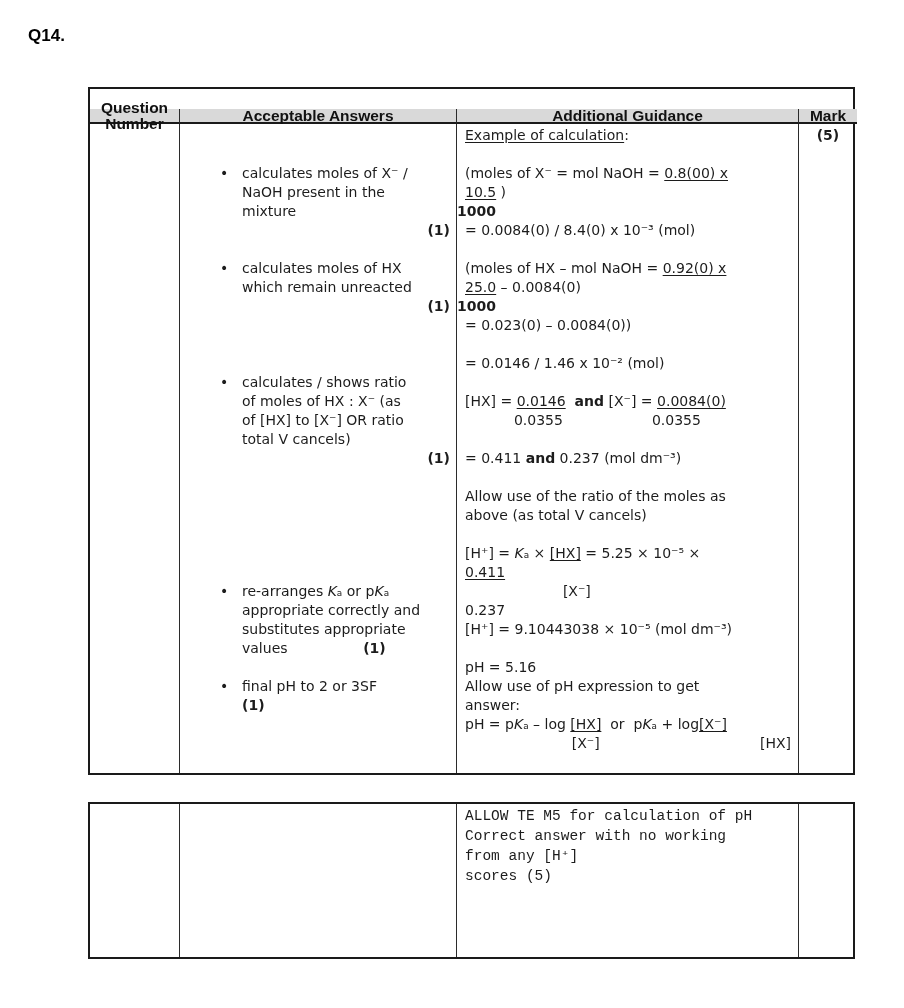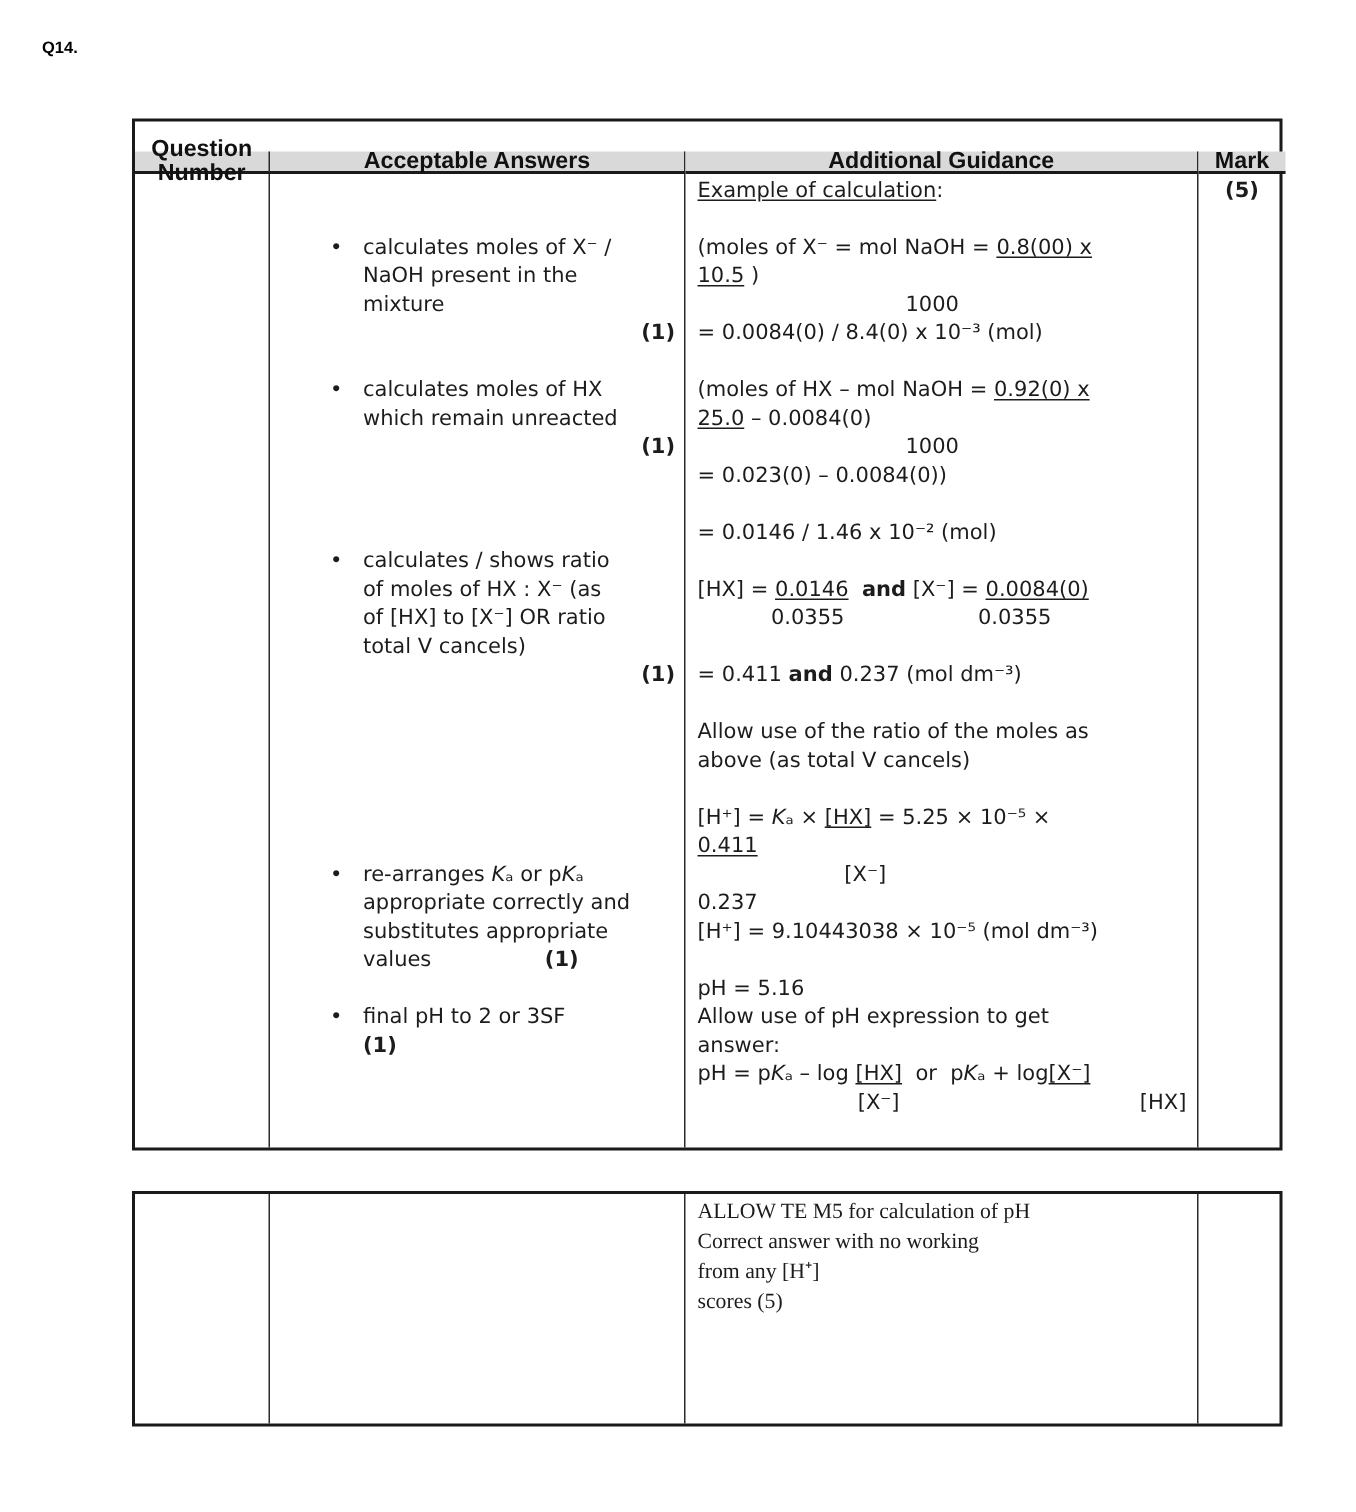--- a/index.html
+++ b/index.html
@@ -4,21 +4,21 @@
 <style>
   html,body{margin:0;padding:0;background:#ffffff;}
   .page{
     width:904px;height:1008px;box-sizing:border-box;
     padding:26px 0 0 28px;
     font-family:"DejaVu Sans",sans-serif;
     color:#1c1c1c;background:#ffffff;position:relative;overflow:hidden;
   }
   .q-title{
     font-family:"Liberation Sans",sans-serif;
-    font-weight:bold;font-size:11px;color:#000;
+    font-weight:bold;font-size:17px;color:#000;
   }
   .tables{margin-top:41px;margin-left:60px;width:767px;}
   .ms-table{
     box-sizing:border-box;
     border:2px solid #1a1a1a;
     display:grid;
     grid-template-columns:90px 277px 342px 58px;
   }
   .t1{grid-template-rows:35px auto;}
   .t2{grid-template-rows:auto;margin-top:27px;}
@@ -42,24 +42,24 @@
     overflow:hidden;
   }
   .bcell.last{border-right:none;}
   .t1 .bcell{min-height:649px;}
   .t2 .bcell{min-height:153px;}
   .ln{height:19px;line-height:19px;font-size:14px;white-space:nowrap;}
   .ans .ln{position:relative;padding-left:62px;}
   .ans .ln.bl::before{content:"\2022";position:absolute;left:40px;top:0;font-size:14px;}
   .ans .ln.r{padding-left:0;text-align:right;padding-right:6px;}
   .gui .ln{padding-left:8px;padding-right:2px;}
-  .gui .ln.r{text-align:center;padding-right:12px;padding-left:0;}
+  .gui .ln.r{text-align:left;padding-right:12px;padding-left:0;font-weight:bold;}
   .mk{font-weight:bold;text-align:center;font-size:14px;line-height:19px;}
   .t2 .gui .ln{
-    font-family:Liberation Serif, serif;
+    font-family:Liberation Mono, monospace;
     font-size:14.5px;height:20px;line-height:20px;white-space:normal;
   }
   u{text-decoration:underline;text-underline-offset:2px;}
   i{font-style:italic;}
   b{font-weight:bold;}
 </style>
 </head>
 <body>
 
 <div class="page">

